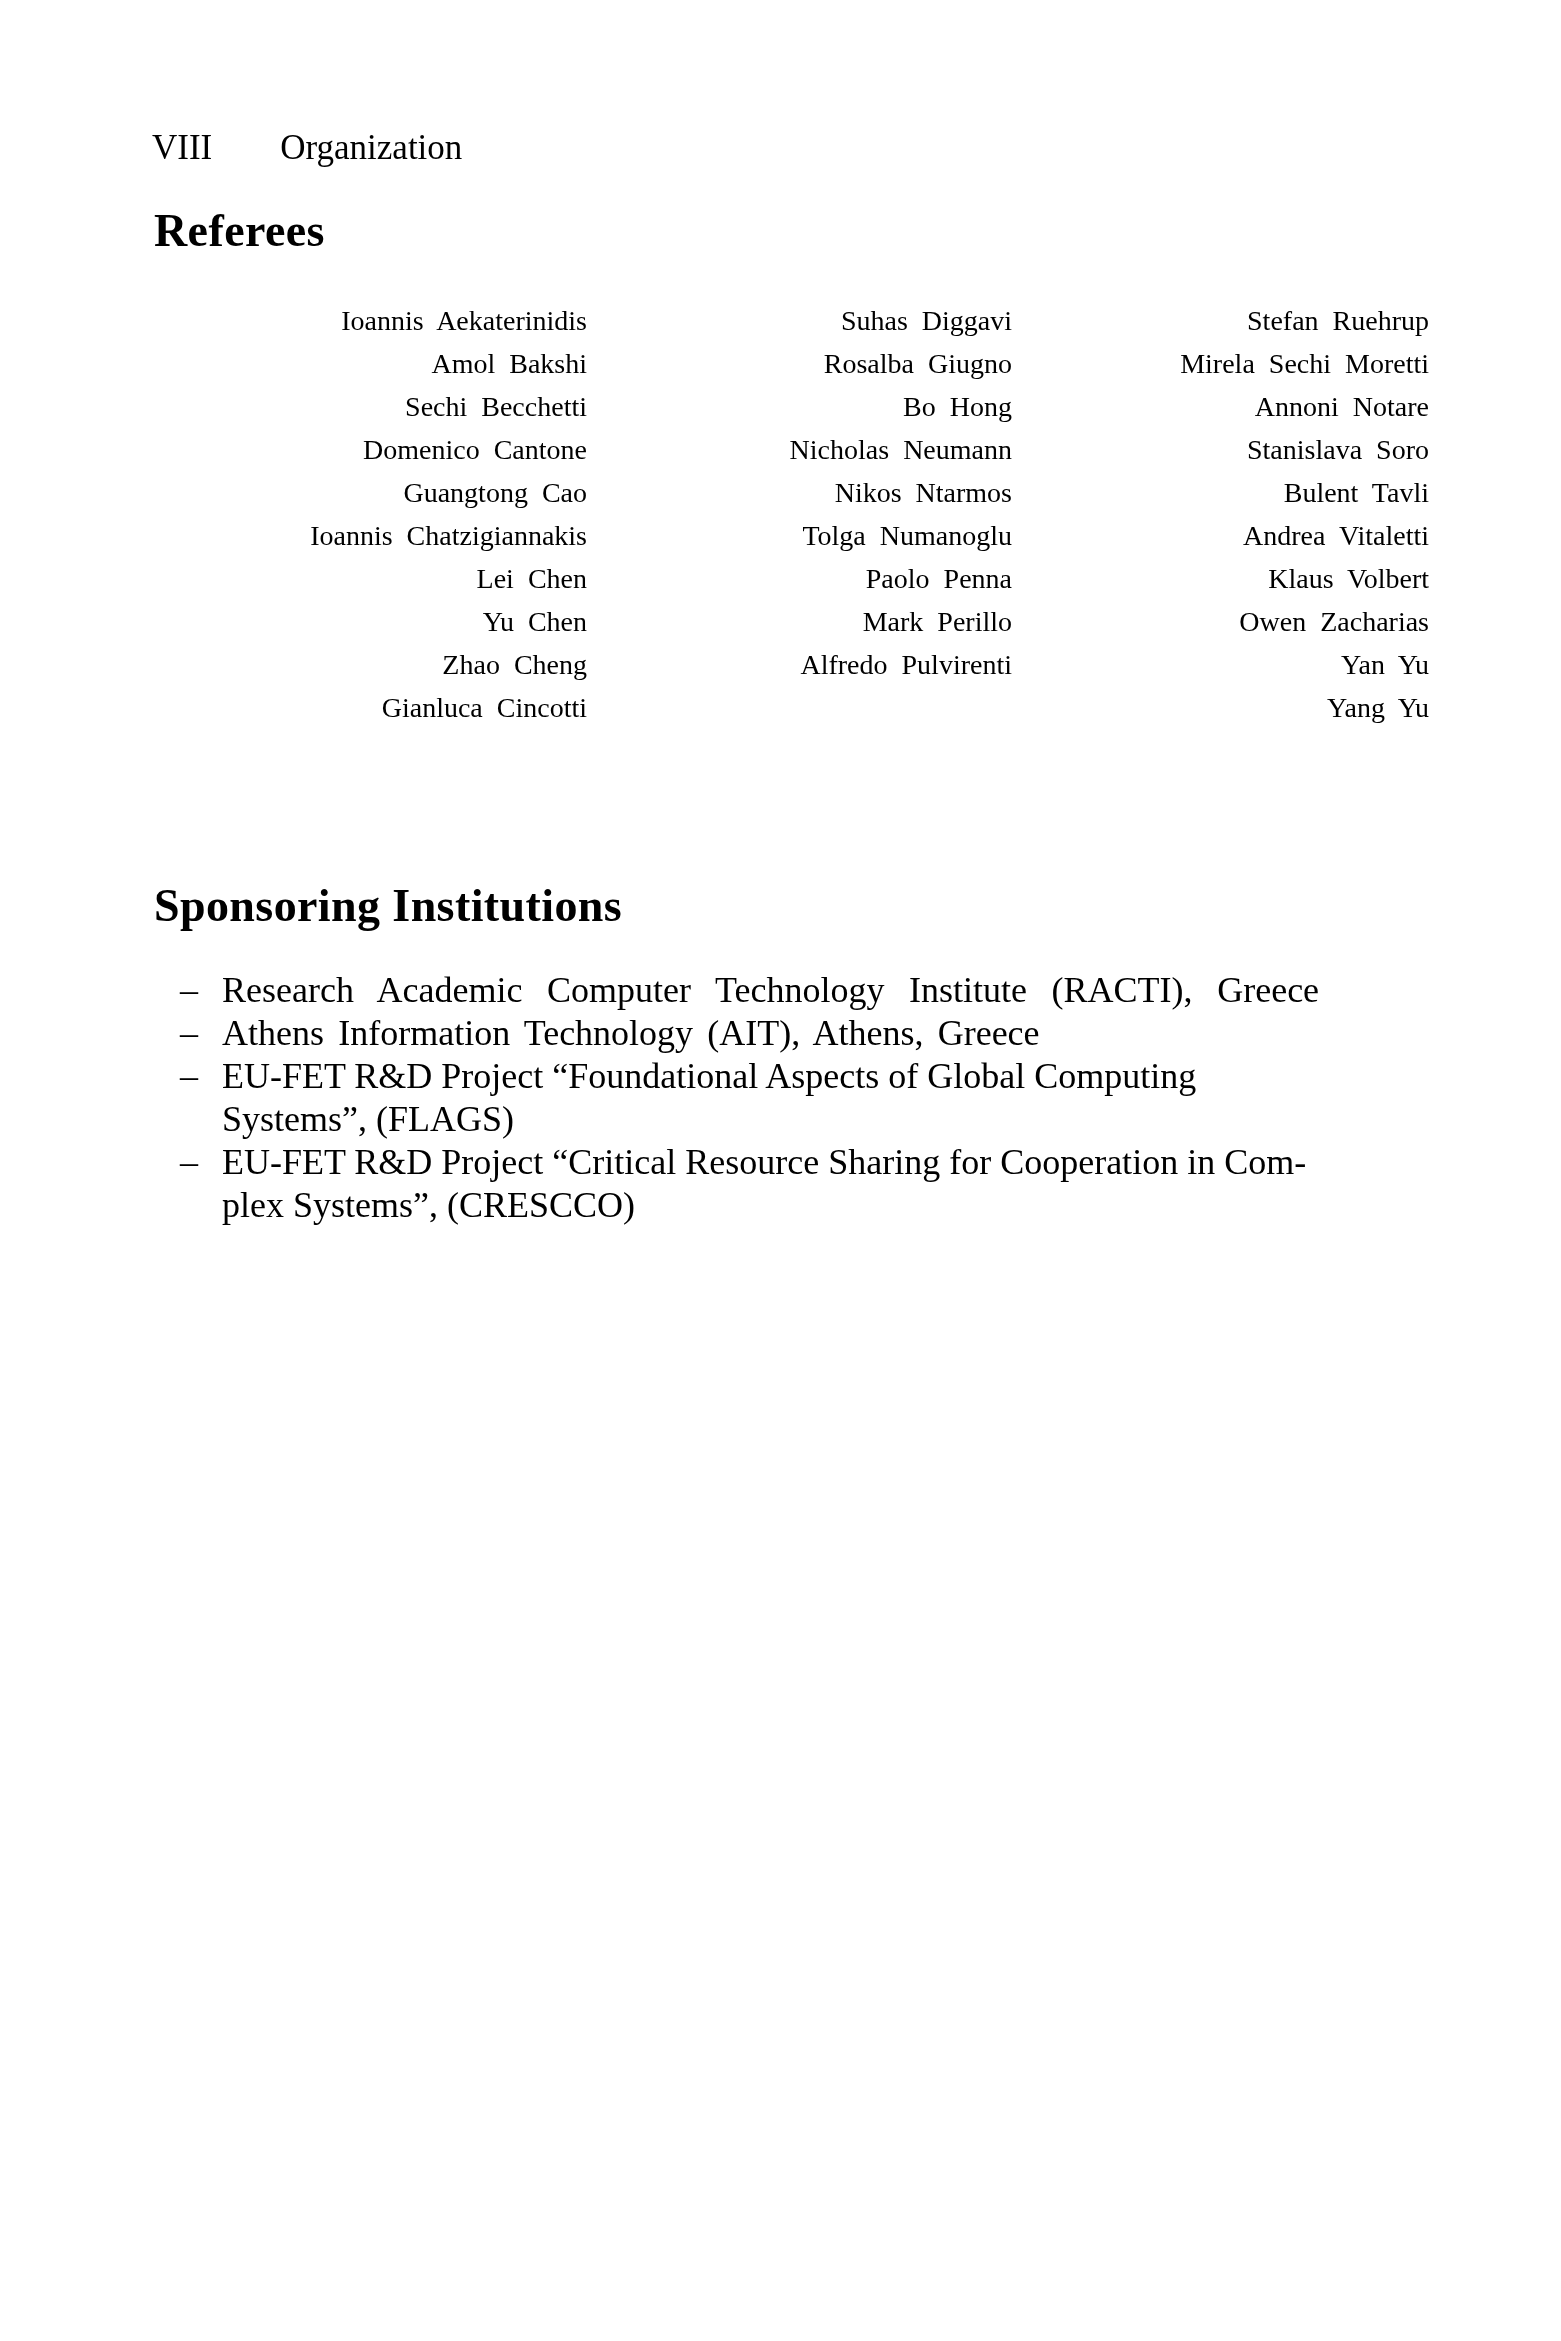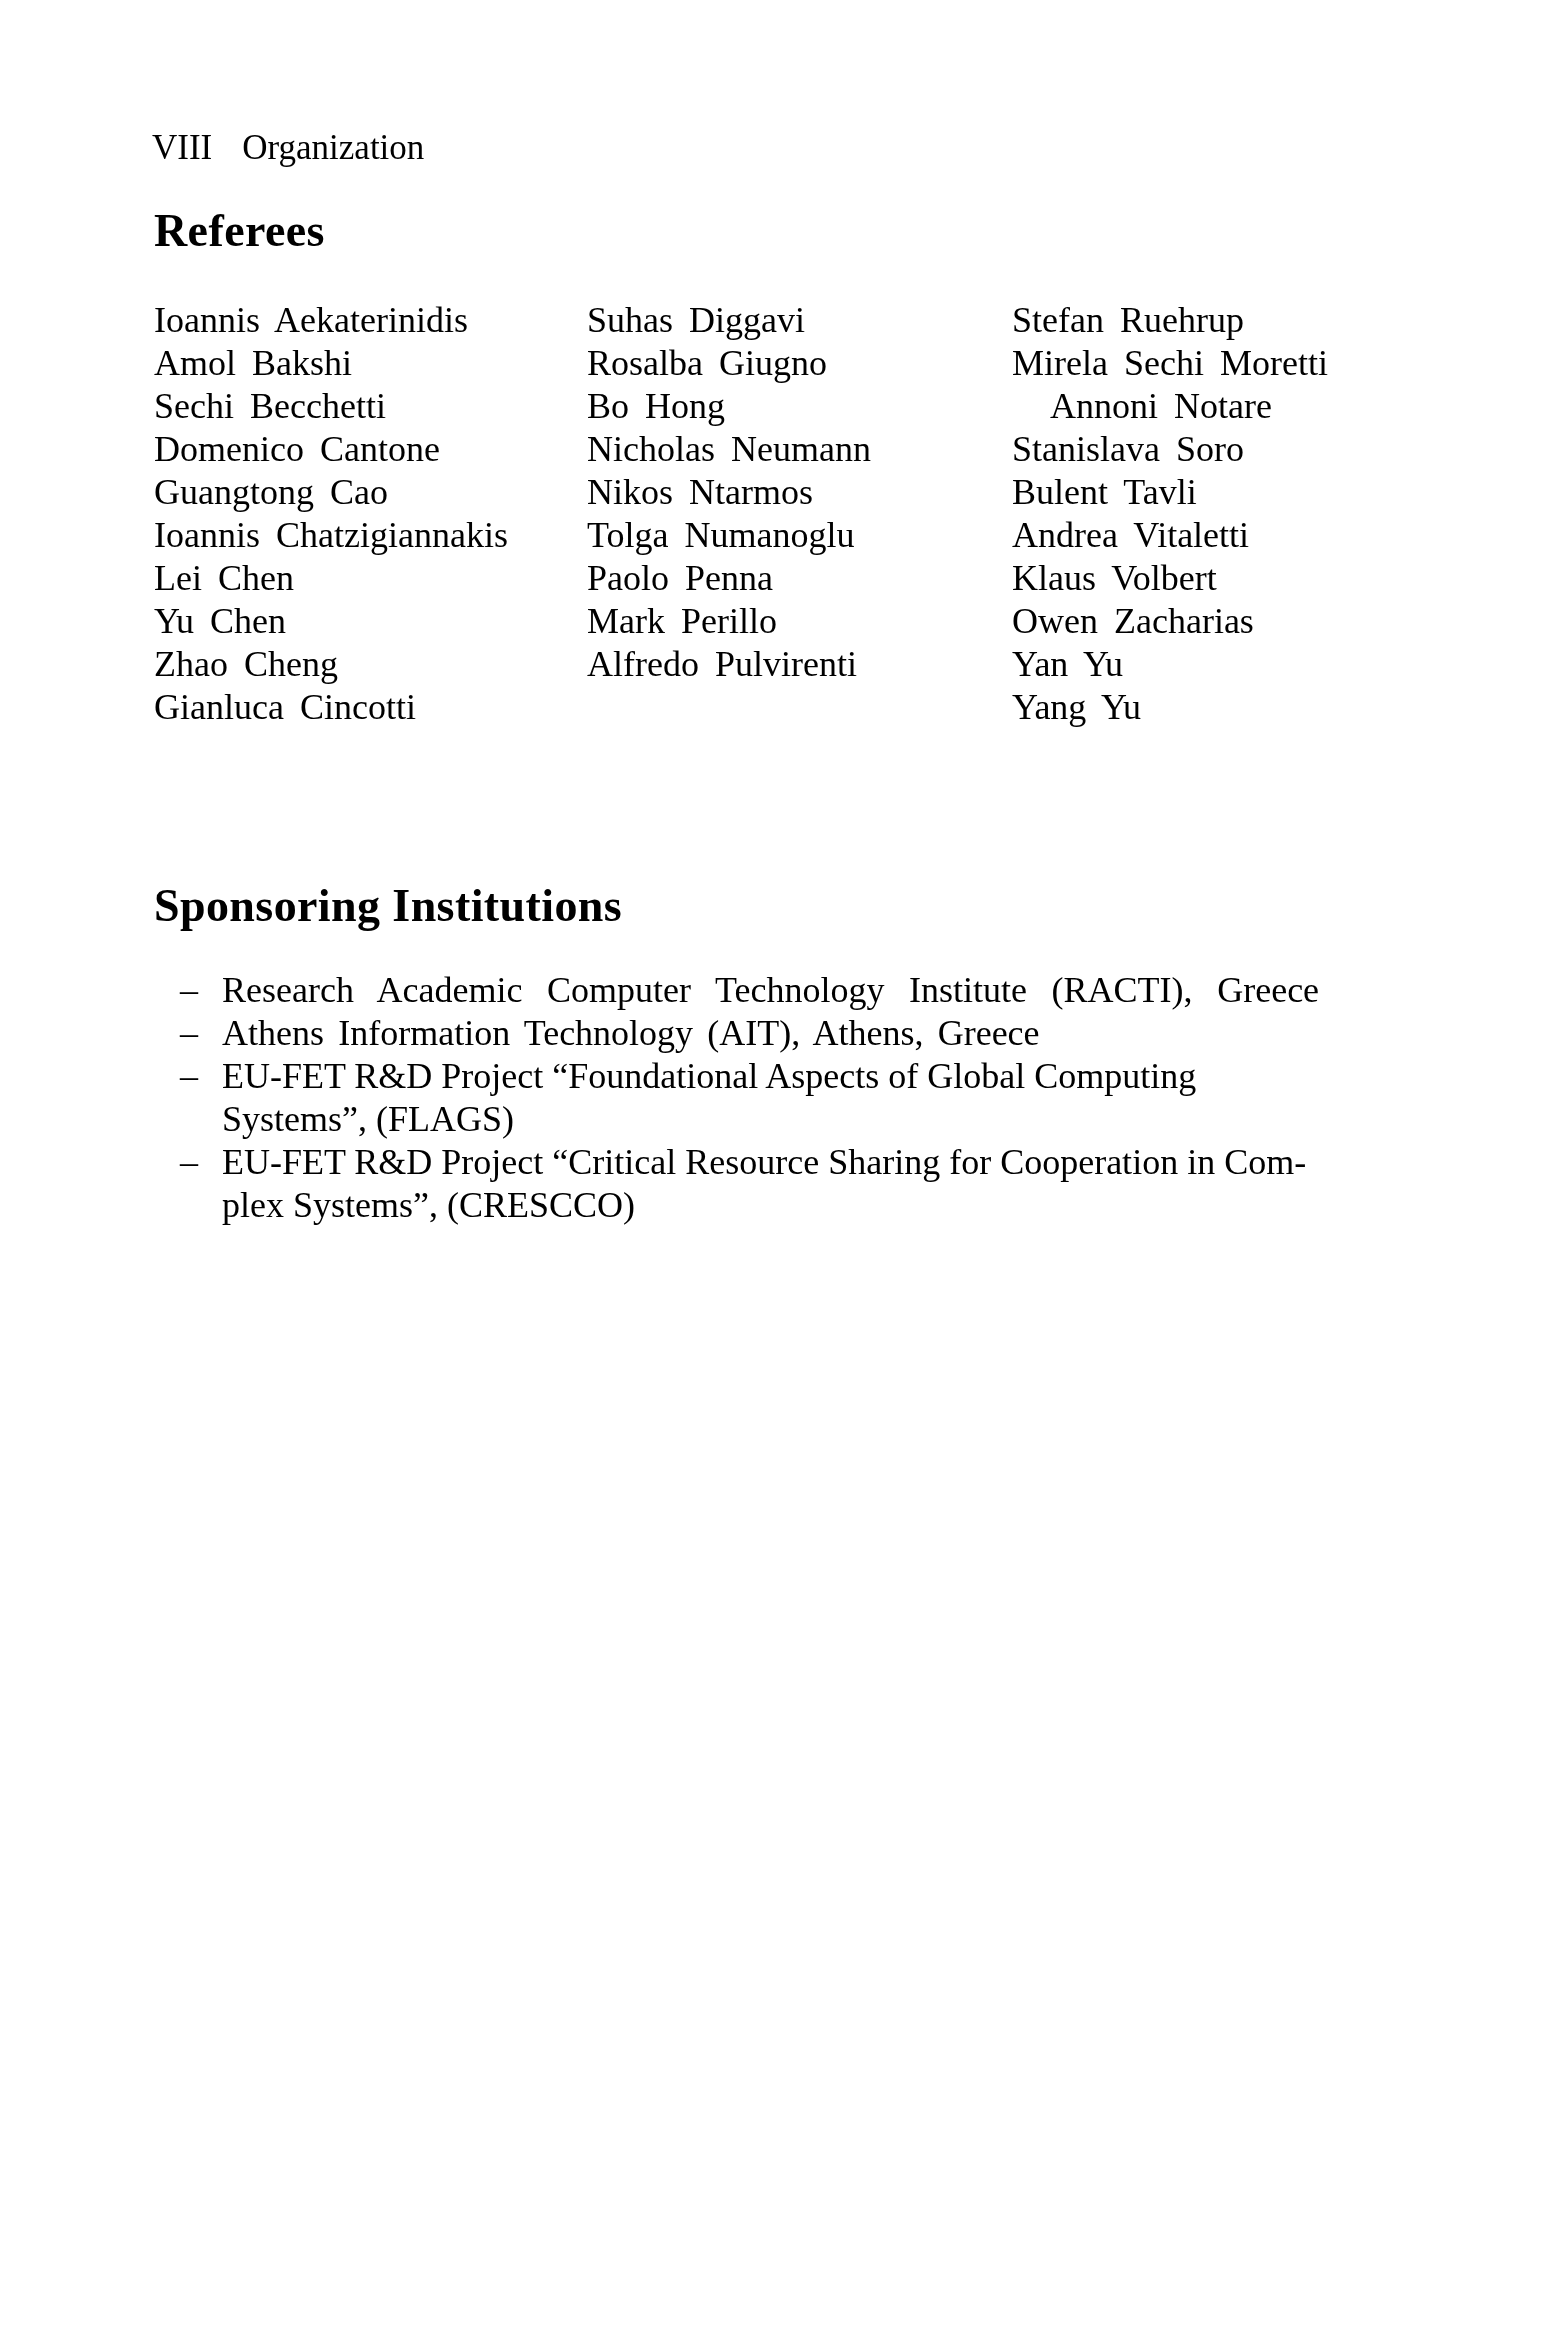--- a/index.html
+++ b/index.html
@@ -18,21 +18,21 @@
   }
   
   .running-header {
     position: absolute;
     left: 152px;
     top: 130px;
     font-size: 35px;
     line-height: 36px;
     white-space: nowrap;
   }
-  .rh-title { margin-left: 30px; }
+  .rh-title { margin-left: 68px; }
 
   
   .heading {
     position: absolute;
     left: 154px;
     margin: 0;
     font-size: 46px;
     line-height: 49px;
     font-weight: bold;
     letter-spacing: 0.4px;
@@ -43,24 +43,25 @@
 
   
   .columns {
     position: absolute;
     left: 154px;
     top: 299px;
     width: 1275px;
     display: flex;
   }
   .col {
-    font-size: 36px;
+    font-size: 28px;
     line-height: 43px;
     word-spacing: 7px;
     white-space: nowrap;
+    text-align: right;
   }
   .col-1 { width: 433px; }
   .col-2 { width: 425px; }
   .col-3 { width: 417px; }
   .name-line.indent { padding-left: 38px; font-family: Liberation Serif, serif; }
 
   
   .sponsor-list {
     position: absolute;
     left: 180px;

